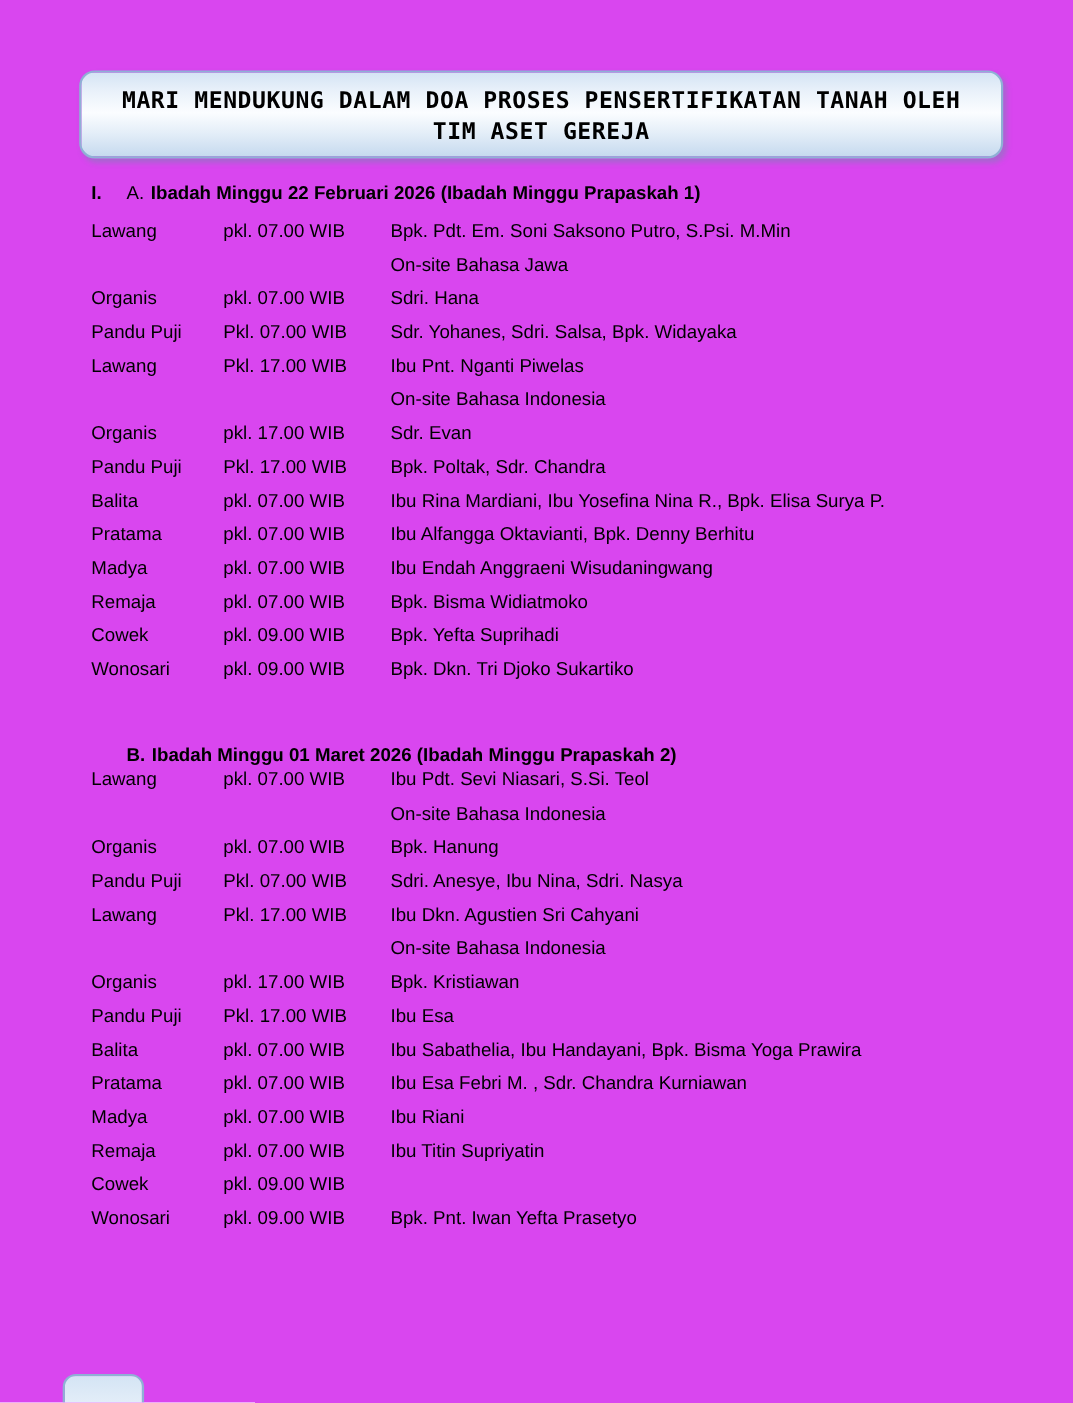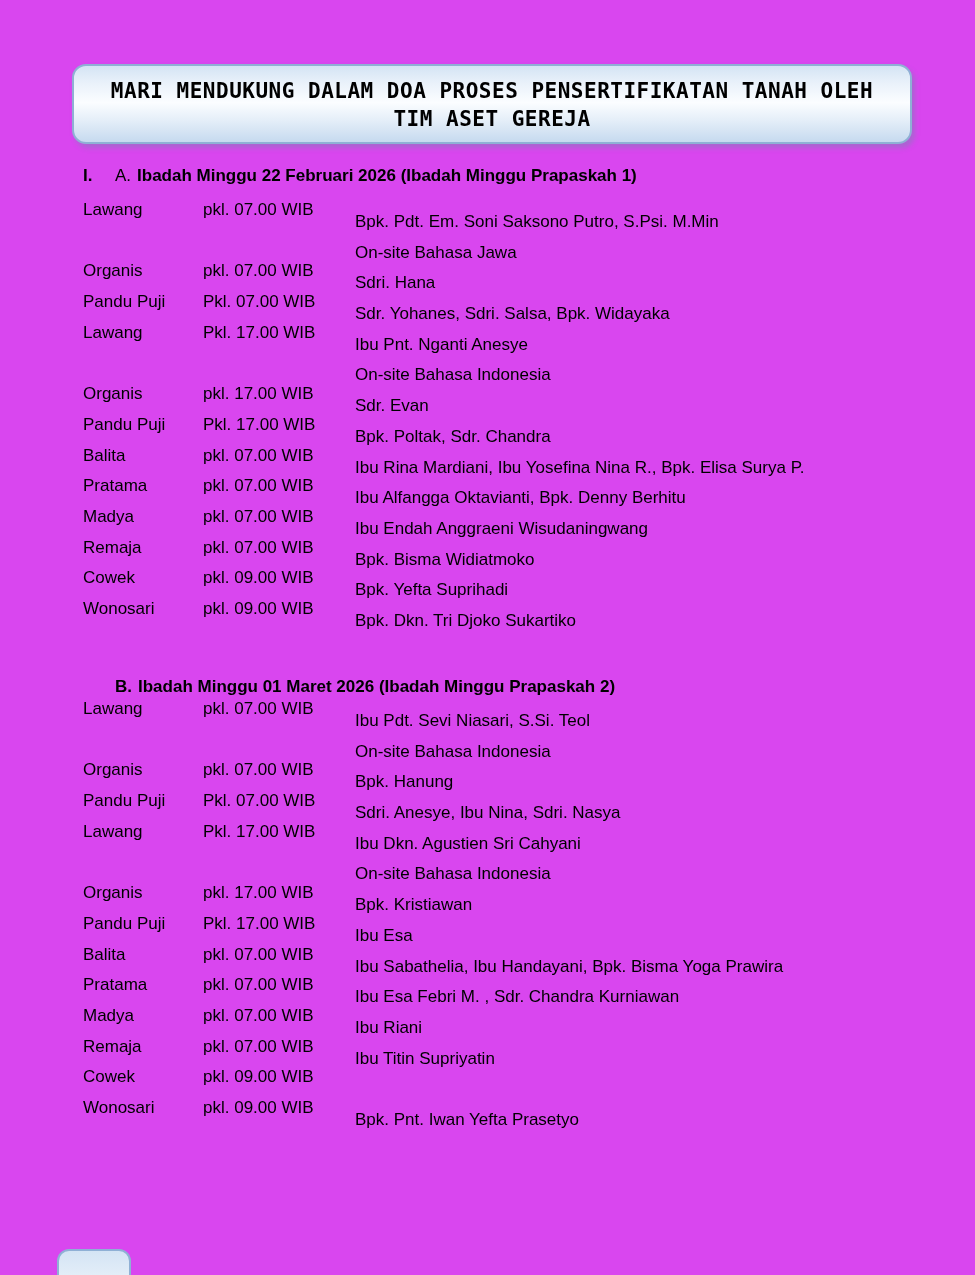--- a/index.html
+++ b/index.html
@@ -75,21 +75,21 @@
     display: flex;
     height: 30.7px;
   }
   .cell {
     font-size: 17px;
     white-space: nowrap;
     overflow: visible;
   }
   .c1 { width: 120px; flex: 0 0 120px; }
   .c2 { width: 152px; flex: 0 0 152px; }
-  .c3 { flex: 1 1 auto; margin-top: 12px; }
+  .c3 { flex: 1 1 auto; }
 
   
   .next-banner-fragment {
     position: absolute;
     left: 57px;
     top: 1249px;
     width: 74px;
     height: 40px;
     box-sizing: border-box;
     border: 2px solid #8fb0d5;
@@ -128,21 +128,21 @@
         <span class="cell c3">Sdri. Hana</span>
       </div>
       <div class="row">
         <span class="cell c1">Pandu Puji</span>
         <span class="cell c2">Pkl. 07.00 WIB</span>
         <span class="cell c3">Sdr. Yohanes, Sdri. Salsa, Bpk. Widayaka</span>
       </div>
       <div class="row">
         <span class="cell c1">Lawang</span>
         <span class="cell c2">Pkl. 17.00 WIB</span>
-        <span class="cell c3">Ibu Pnt. Nganti Anesye</span>
+        <span class="cell c3">Ibu Pnt. Nganti Piwelas</span>
       </div>
       <div class="row">
         <span class="cell c1"></span>
         <span class="cell c2"></span>
         <span class="cell c3">On-site Bahasa Indonesia</span>
       </div>
       <div class="row">
         <span class="cell c1">Organis</span>
         <span class="cell c2">pkl. 17.00 WIB</span>
         <span class="cell c3">Sdr. Evan</span>

